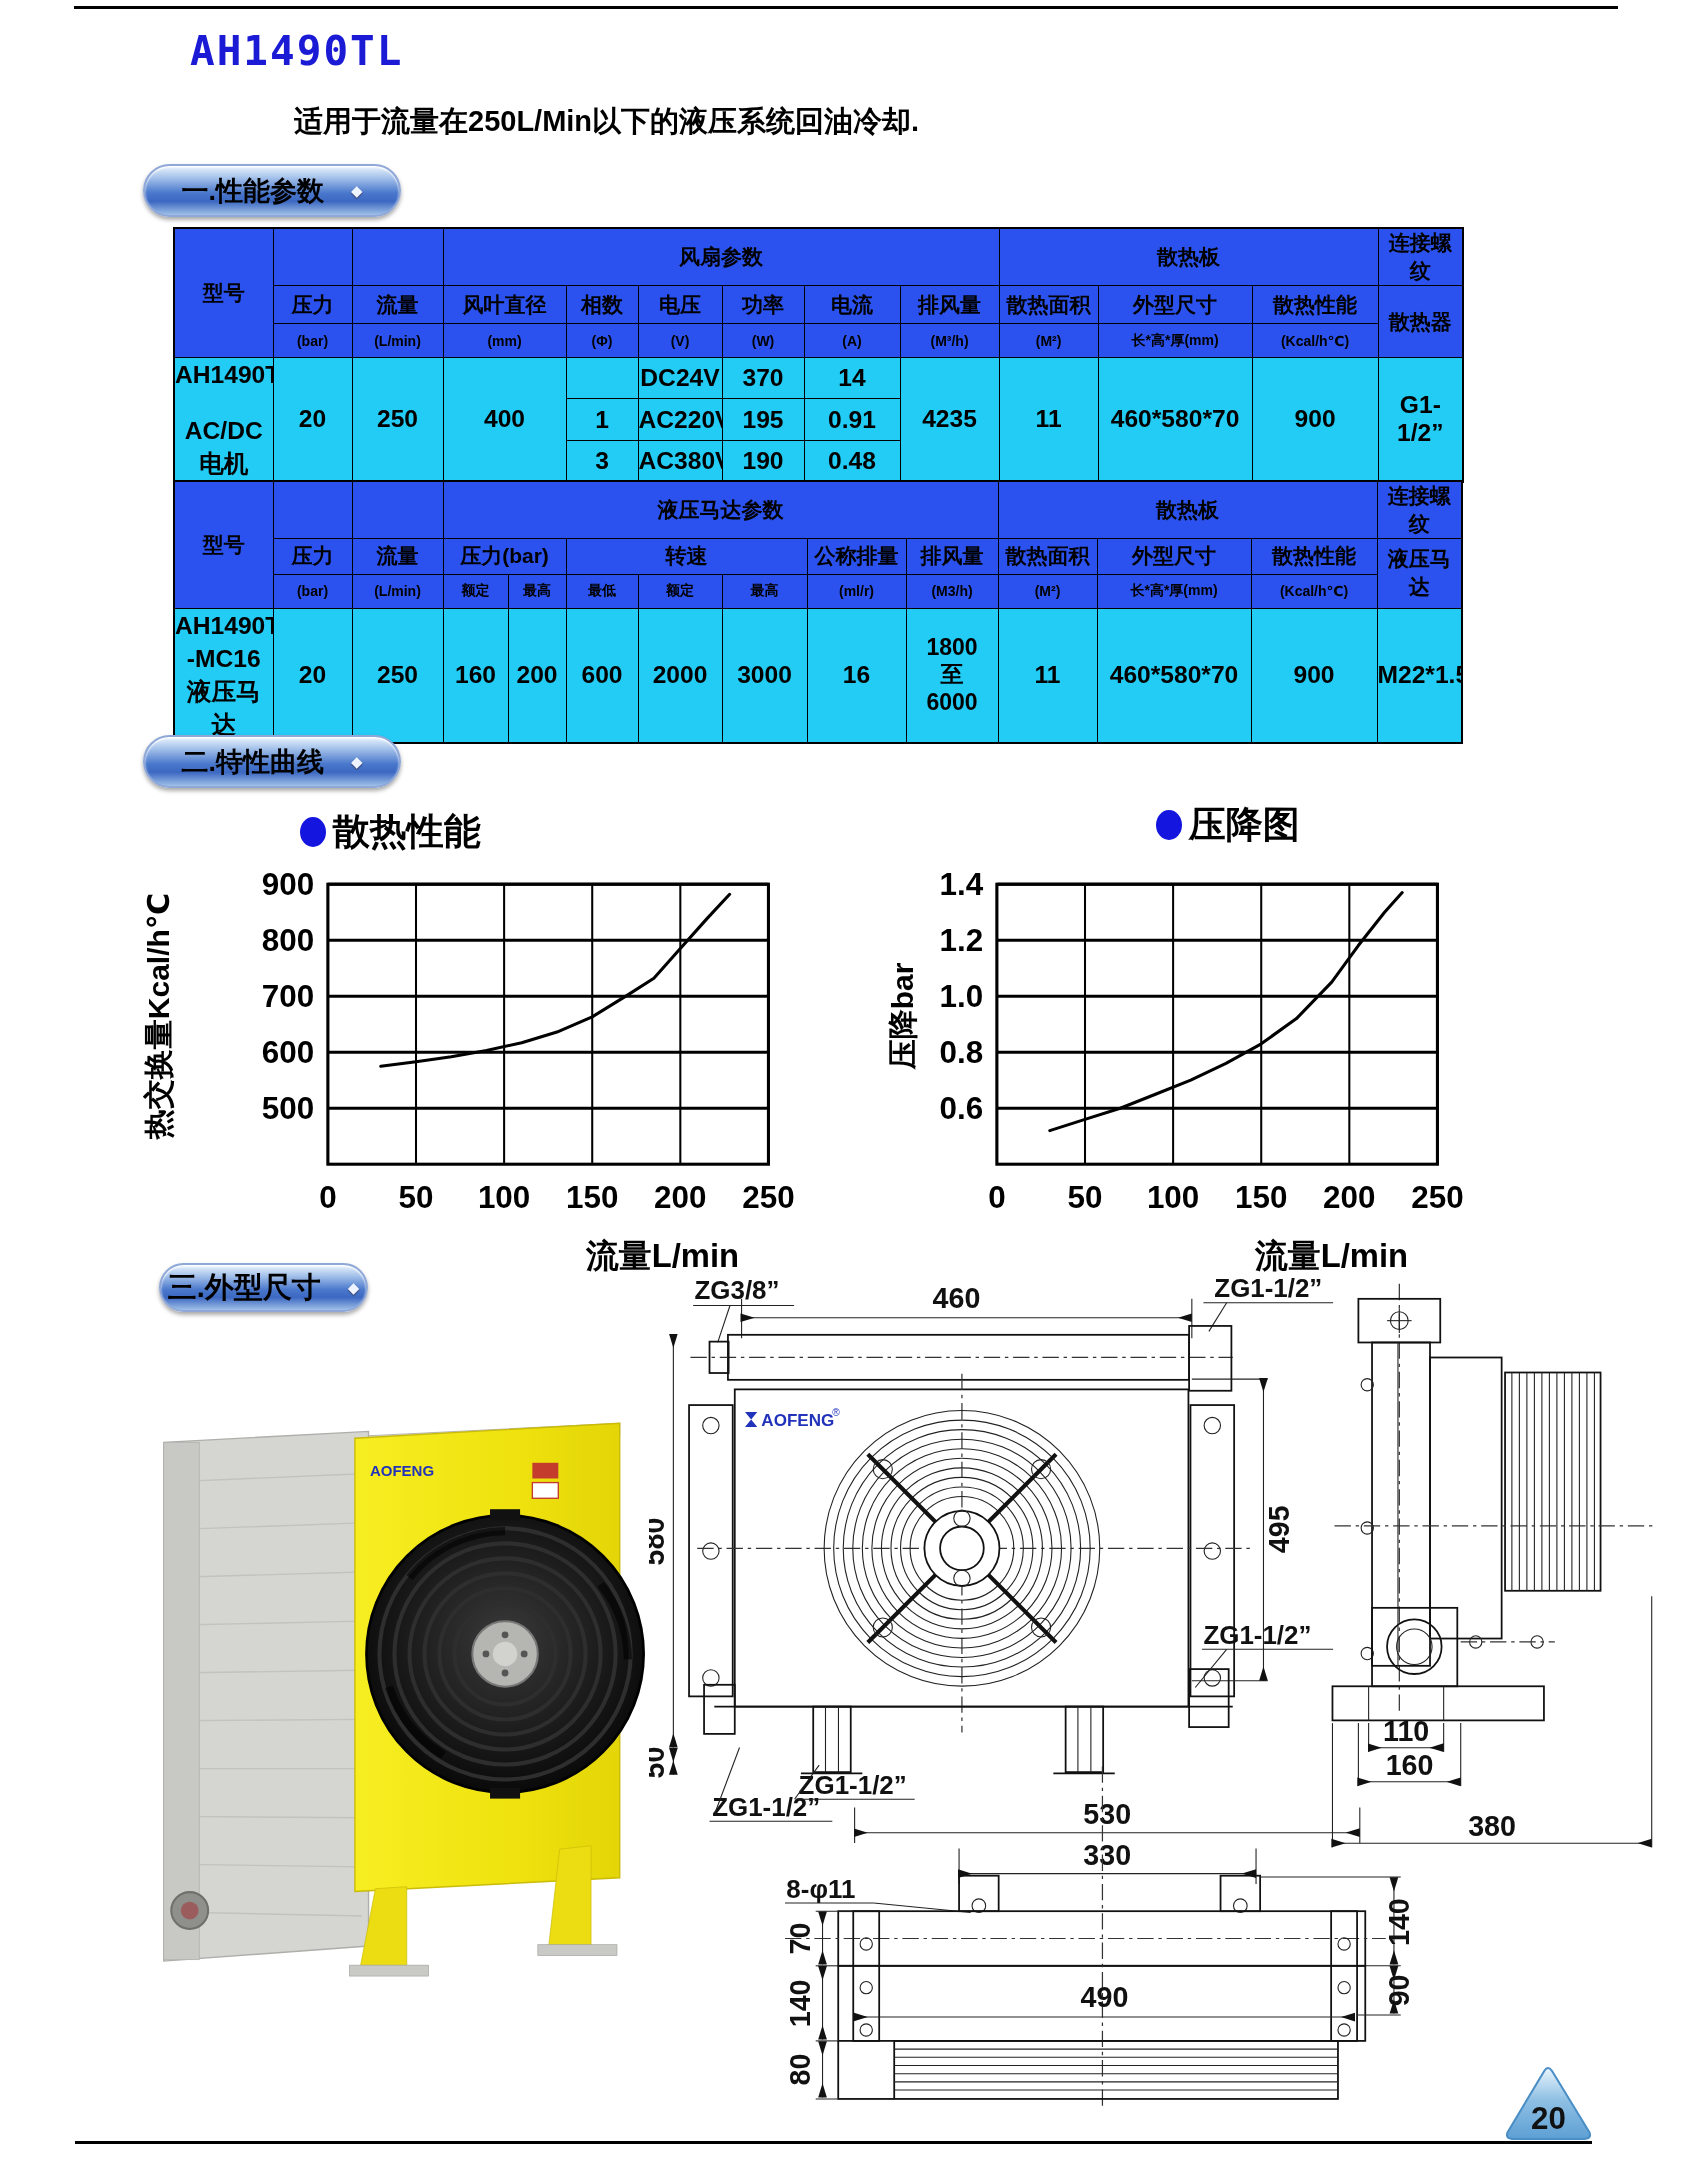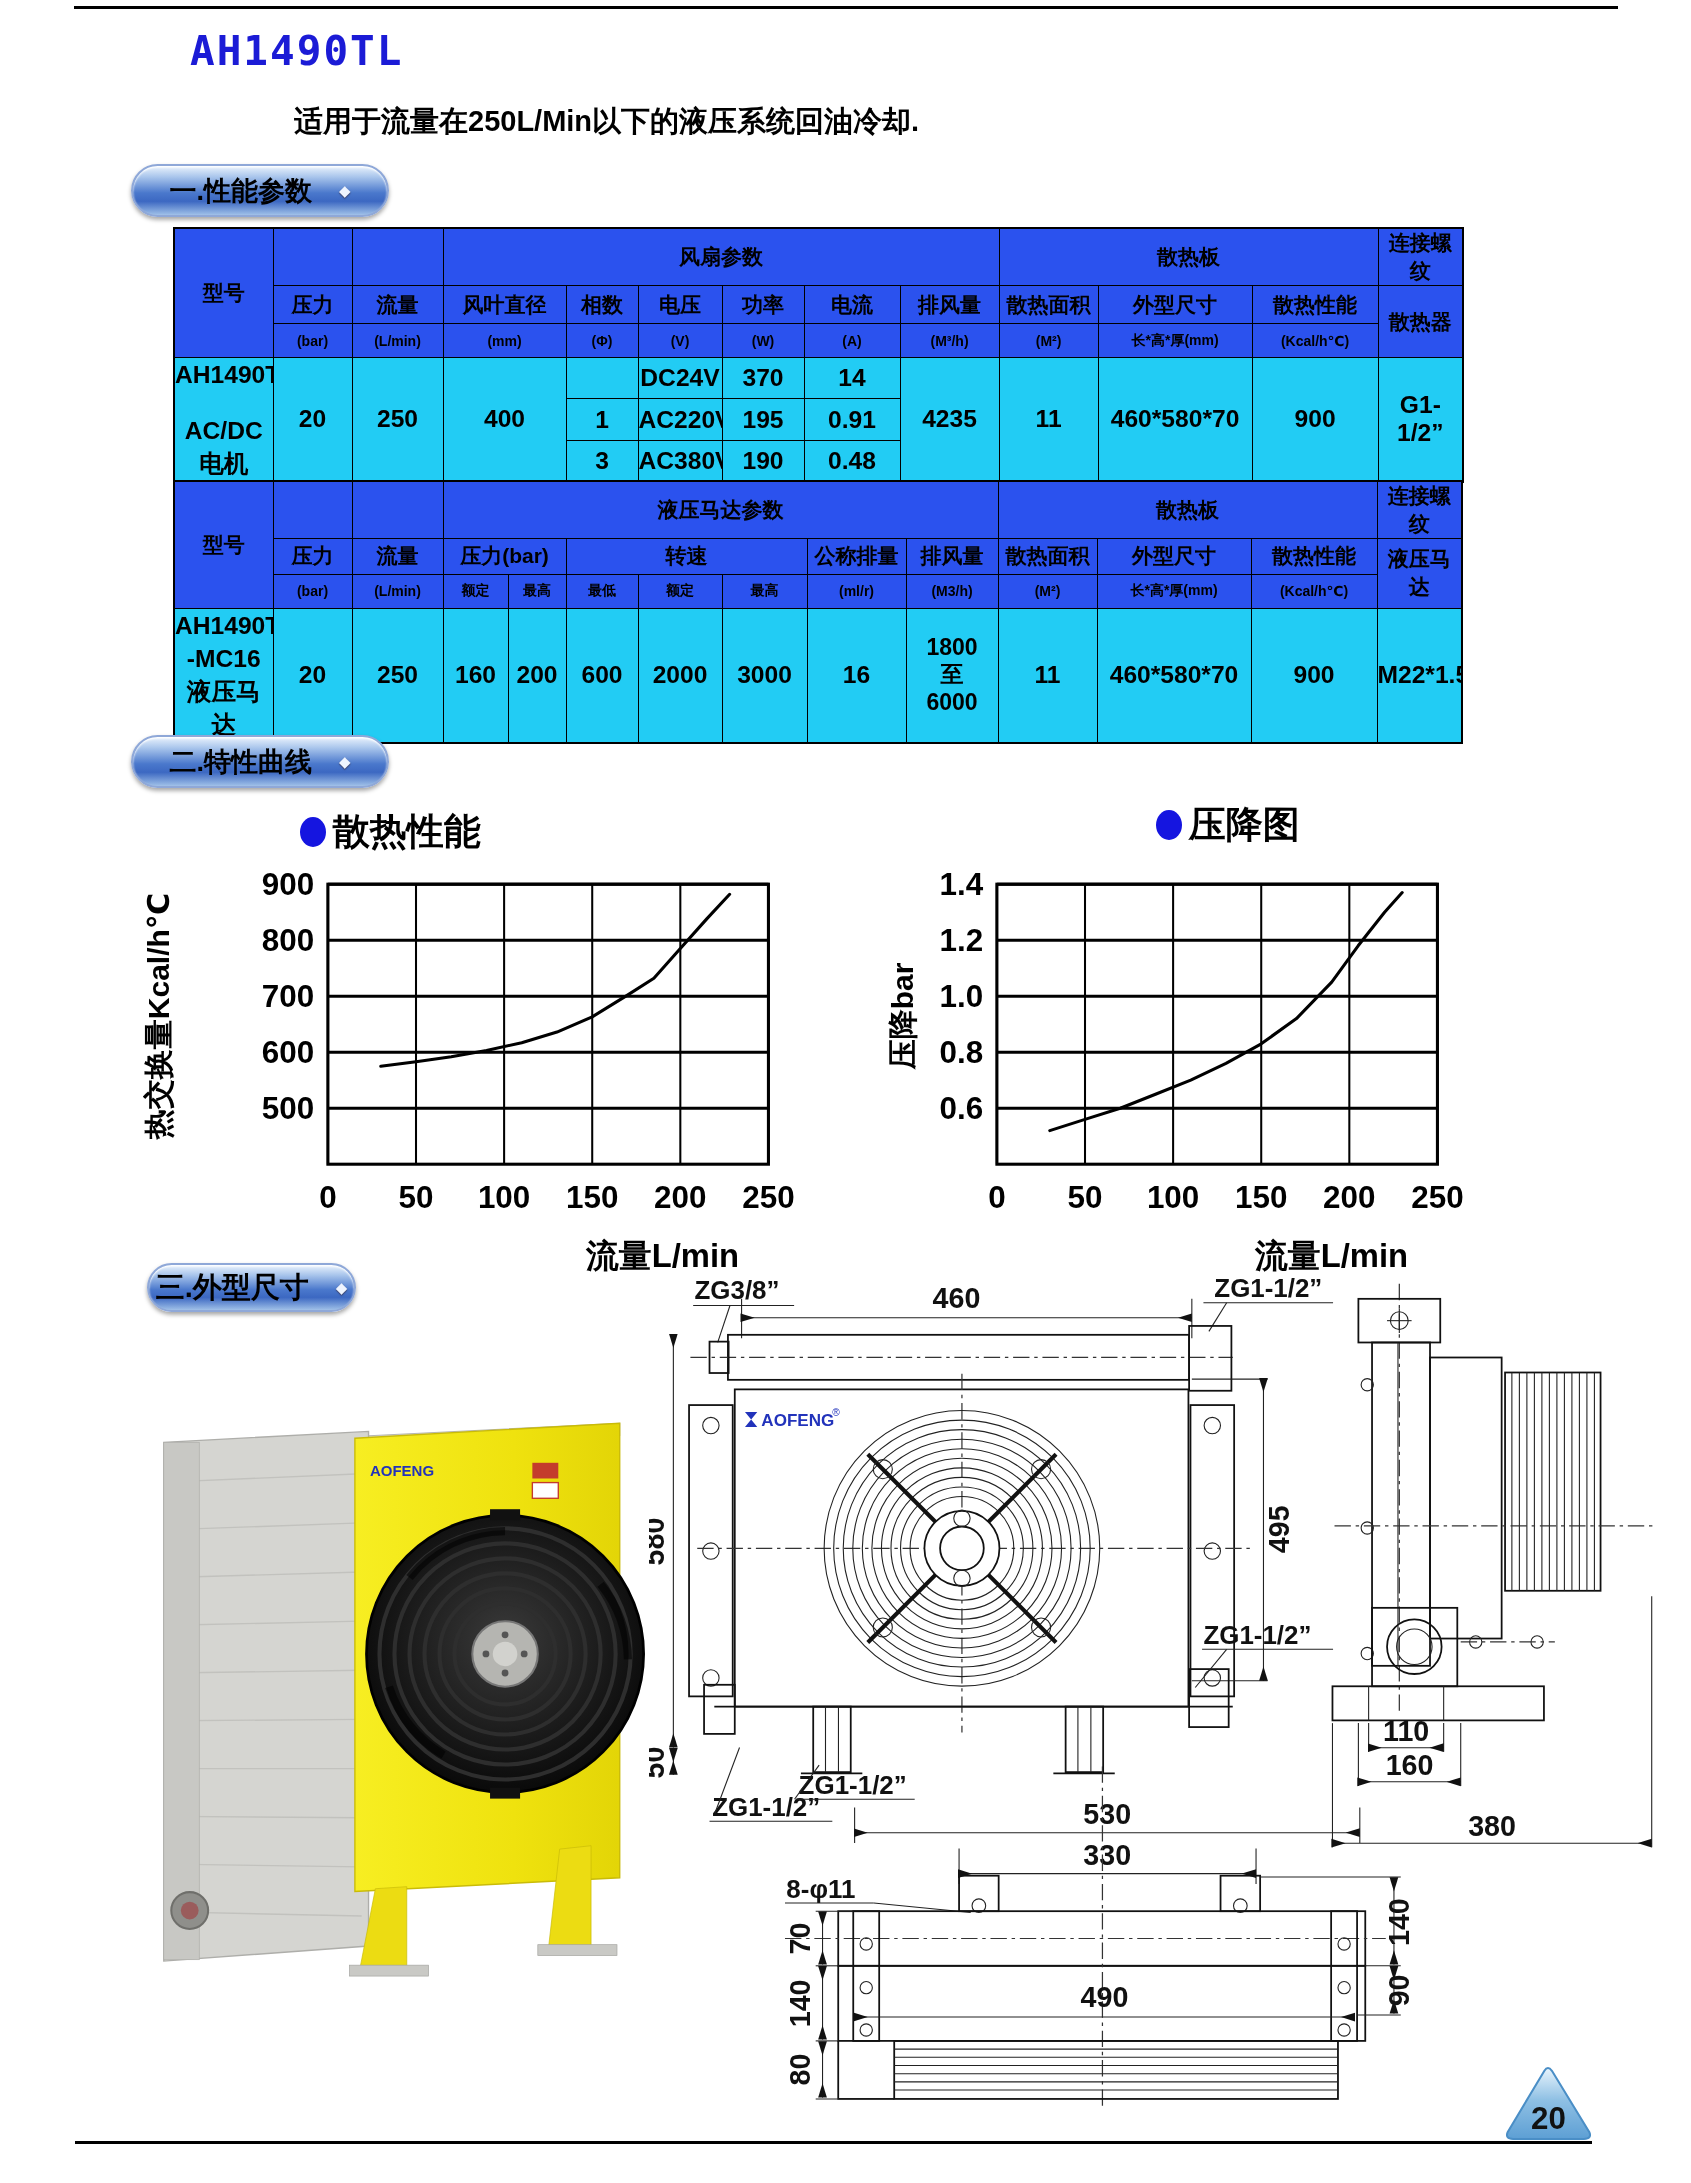--- a/index.html
+++ b/index.html
@@ -8,21 +8,21 @@
   .abs{position:absolute;}
   .rule{position:absolute;background:#000;}
   .doc-title{position:absolute;left:190px;top:27px;font-size:41px;font-weight:bold;color:var(--title-blue,#1b1bd6);letter-spacing:2px;font-family:"DejaVu Sans Mono","Liberation Mono",monospace;}
   .intro{position:absolute;left:294px;top:102px;font-size:29px;font-weight:bold;}
   .note{position:absolute;left:229px;top:661px;font-size:29px;font-weight:bold;}
   .caption{position:absolute;left:152px;top:1966px;font-size:61px;font-weight:bold;letter-spacing:1.4px;}
   
   .pill{position:absolute;height:49px;border-radius:27px;border:2px solid #8fa8d8;
         background:linear-gradient(180deg,#eaf3fd 0%,#aac6ec 22%,#4a78cc 55%,#3c68c2 72%,#9fc0e8 100%);
         box-shadow:0 2.7px 4.1px rgba(0,0,0,.35), inset 0 1.4px 2px #fff;
-        display:flex;align-items:center;justify-content:center;gap:27px;}
+        display:flex;align-items:center;justify-content:center;gap:27px;margin-left:12px;}
   .pill .lbl{font-size:27px;font-weight:bold;color:#000;}
   .pill .spin{color:#eef4ff;font-size:15px;line-height:1;text-shadow:0 0.7px 1.4px #335;}
   
   .tablewrap{position:absolute;left:173px;top:227px;width:1288px;}
   table.spec{border-collapse:collapse;table-layout:fixed;width:1288px;border:2.7px solid #000;}
   table.spec td{border:1.7px solid #000;text-align:center;vertical-align:middle;overflow:hidden;padding:0;}
   tr.hdr td{background:var(--header-bg,#2b52ee);font-weight:bold;font-size:21px;}
   tr.unit td{font-size:14px;}
   tr.dat td{background:var(--cell-bg,#22ccf4);font-weight:bold;font-size:24.6px;}
   td.model{text-align:left;font-size:20.5px;padding-left:5.5px;}

